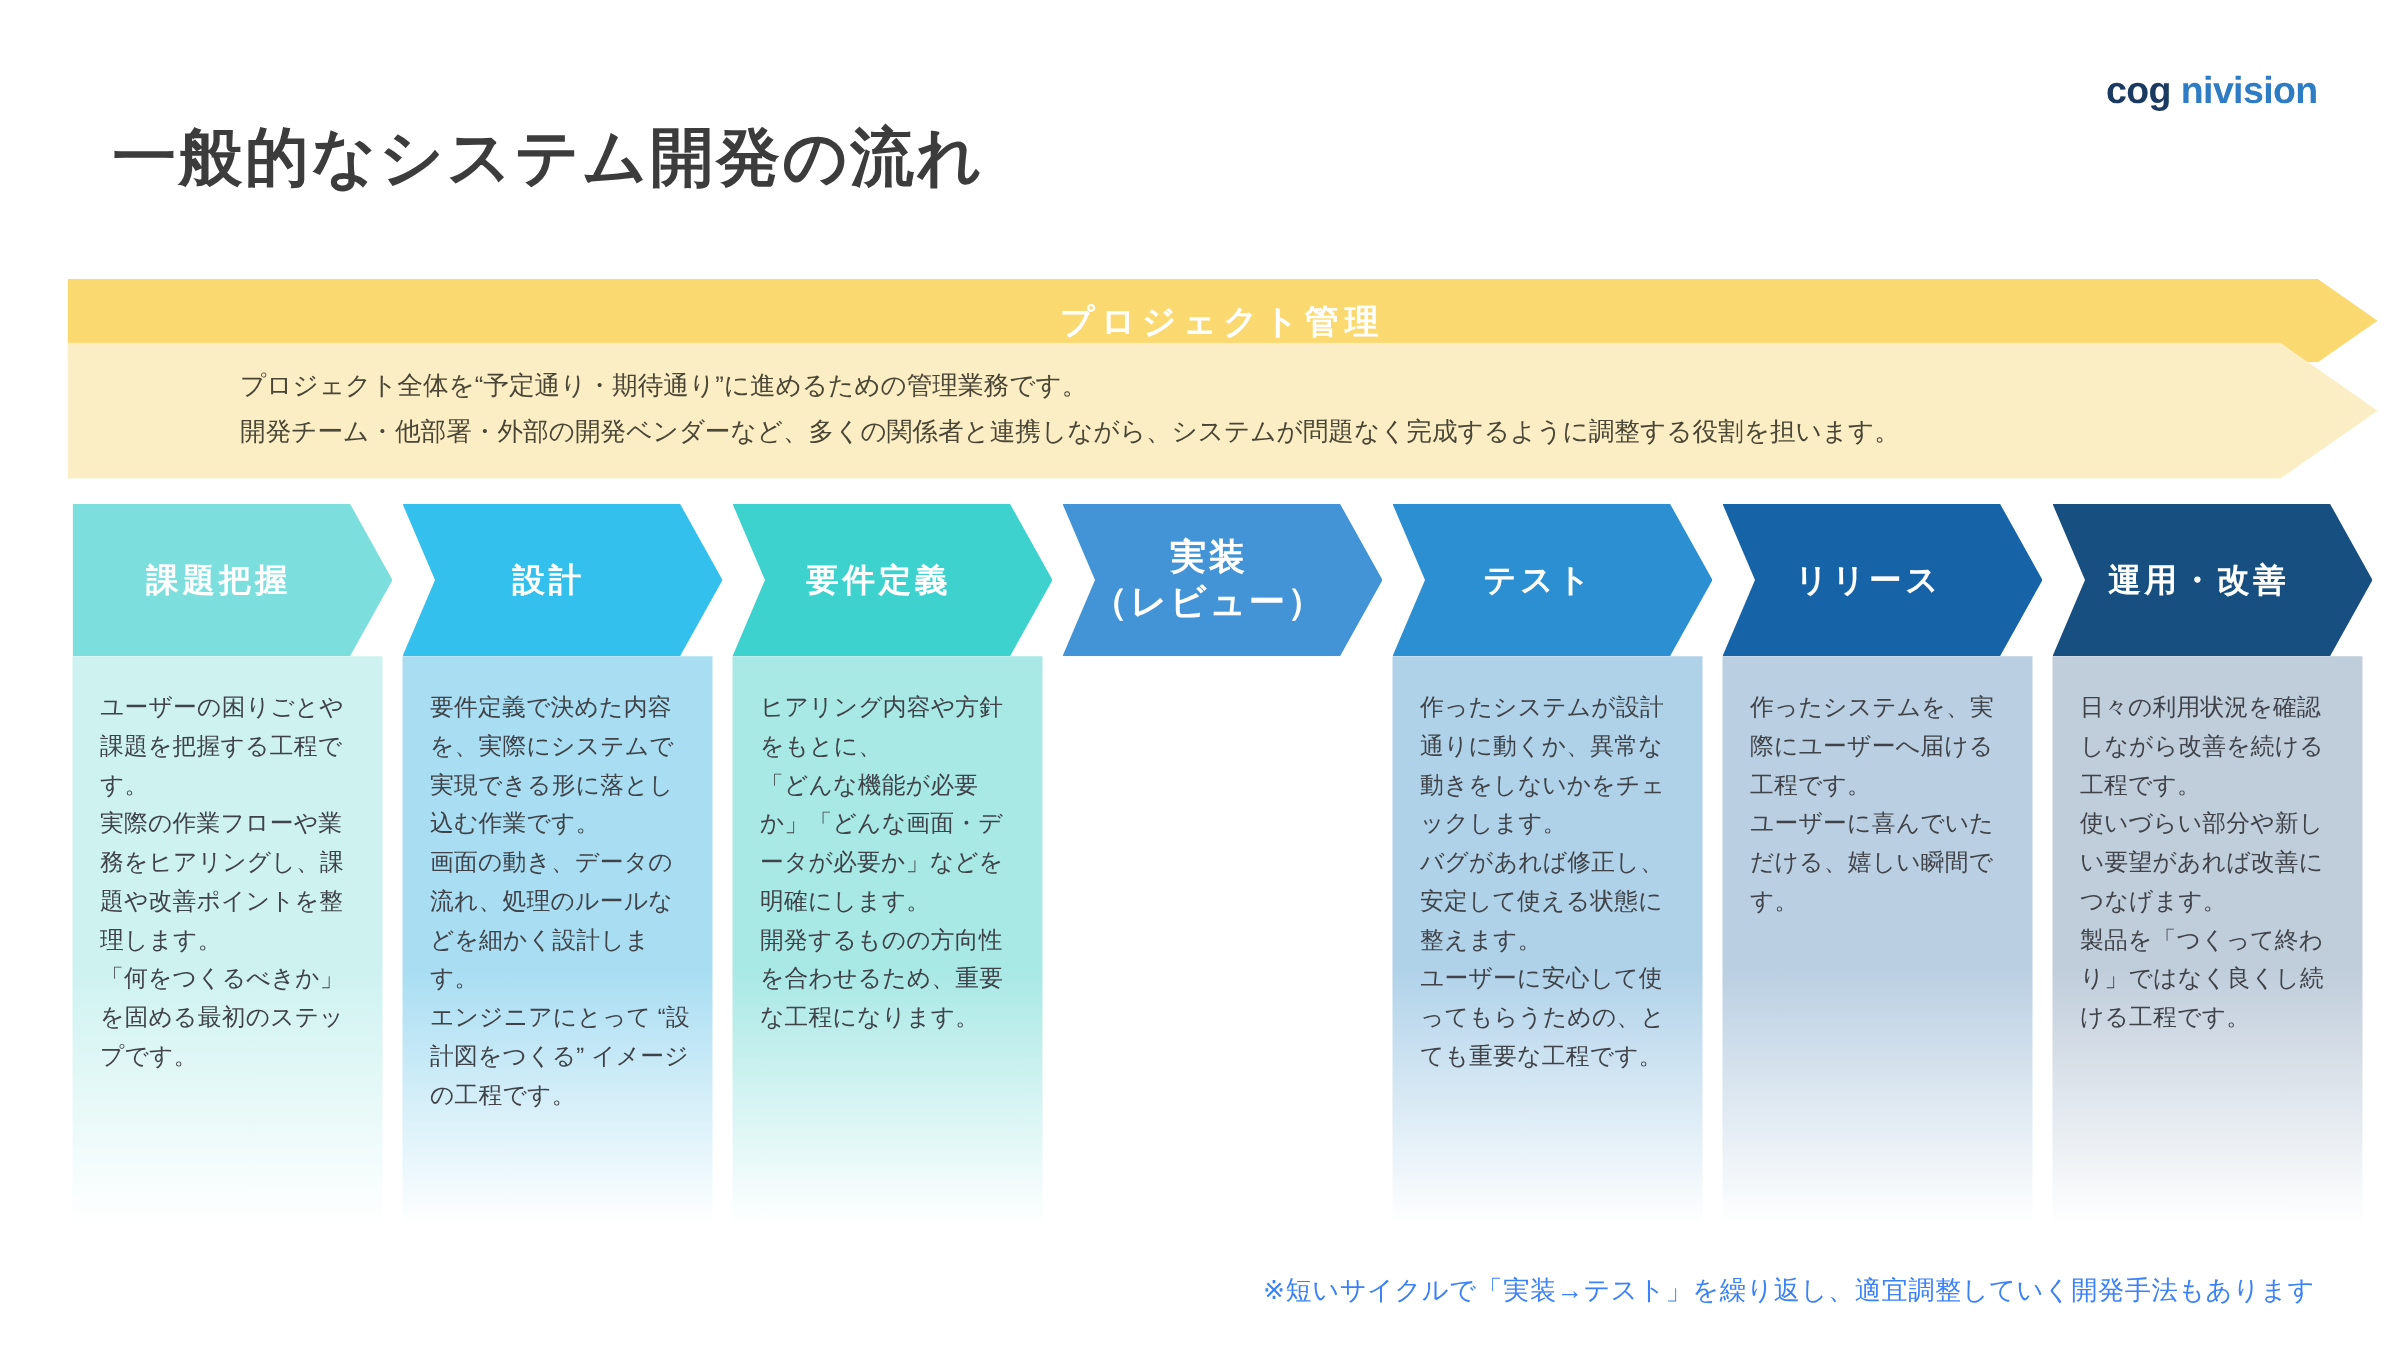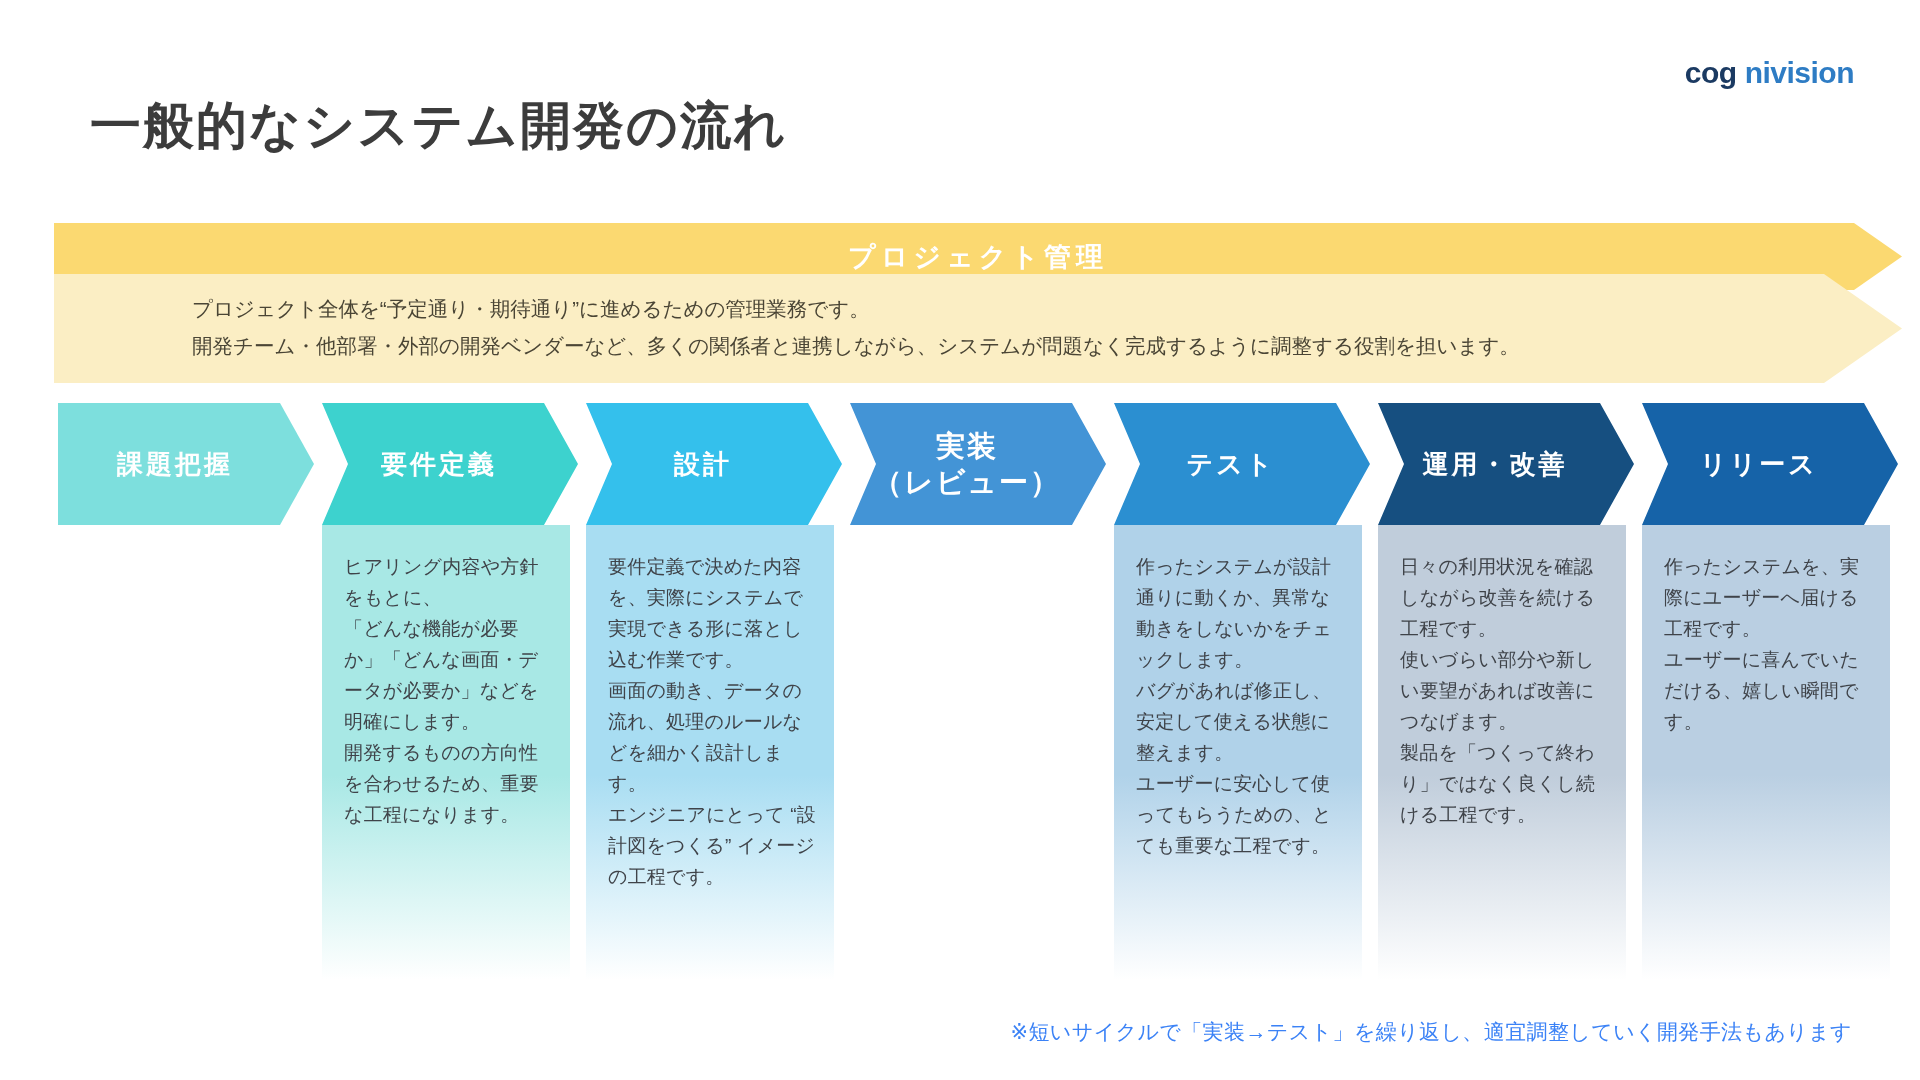--- a/index.html
+++ b/index.html
@@ -108,71 +108,76 @@
     <div class="pm-line">プロジェクト全体を“予定通り・期待通り”に進めるための管理業務です。</div>
     <div class="pm-line">開発チーム・他部署・外部の開発ベンダーなど、多くの関係者と連携しながら、システムが問題なく完成するように調整する役割を担います。</div>
   </div>
 </div>
 
 <div class="flow" id="flow">
     <div class="stage">
       <div class="stage-head first" style="background: rgb(125, 223, 221);">
         <div class="stage-title">課題把握</div>
       </div>
-    </div>
-    <div class="stage">
-      <div class="stage-head notch" style="background: rgb(61, 210, 206);">
-        <div class="stage-title">要件定義</div>
-      </div>
-      <div class="stage-body" style="background: linear-gradient(rgb(168, 232, 229) 0%, rgb(168, 232, 229) 55%, rgb(255, 255, 255) 100%);">
-        <div class="stage-desc">ヒアリング内容や方針をもとに、
-「どんな機能が必要か」「どんな画面・データが必要か」などを明確にします。
-開発するものの方向性を合わせるため、重要な工程になります。</div>
+      <div class="stage-body" style="background: linear-gradient(rgb(205, 242, 240) 0%, rgb(205, 242, 240) 55%, rgb(255, 255, 255) 100%);">
+        <div class="stage-desc">ユーザーの困りごとや課題を把握する工程です。
+実際の作業フローや業務をヒアリングし、課題や改善ポイントを整理します。
+「何をつくるべきか」を固める最初のステップです。</div>
       </div>
     </div>
     <div class="stage">
       <div class="stage-head notch" style="background: rgb(52, 192, 236);">
         <div class="stage-title">設計</div>
       </div>
       <div class="stage-body" style="background: linear-gradient(rgb(168, 221, 242) 0%, rgb(168, 221, 242) 55%, rgb(255, 255, 255) 100%);">
         <div class="stage-desc">要件定義で決めた内容を、実際にシステムで実現できる形に落とし込む作業です。
 画面の動き、データの流れ、処理のルールなどを細かく設計します。
 エンジニアにとって “設計図をつくる” イメージの工程です。</div>
+      </div>
+    </div>
+    <div class="stage">
+      <div class="stage-head notch" style="background: rgb(61, 210, 206);">
+        <div class="stage-title">要件定義</div>
+      </div>
+      <div class="stage-body" style="background: linear-gradient(rgb(168, 232, 229) 0%, rgb(168, 232, 229) 55%, rgb(255, 255, 255) 100%);">
+        <div class="stage-desc">ヒアリング内容や方針をもとに、
+「どんな機能が必要か」「どんな画面・データが必要か」などを明確にします。
+開発するものの方向性を合わせるため、重要な工程になります。</div>
       </div>
     </div>
     <div class="stage">
       <div class="stage-head notch" style="background: rgb(67, 148, 214);">
         <div class="stage-title two-line">実装
 （レビュー）</div>
       </div>
     </div>
     <div class="stage">
       <div class="stage-head notch" style="background: rgb(43, 143, 209);">
         <div class="stage-title">テスト</div>
       </div>
       <div class="stage-body" style="background: linear-gradient(rgb(176, 210, 233) 0%, rgb(176, 210, 233) 55%, rgb(255, 255, 255) 100%);">
         <div class="stage-desc">作ったシステムが設計通りに動くか、異常な動きをしないかをチェックします。
 バグがあれば修正し、安定して使える状態に整えます。
 ユーザーに安心して使ってもらうための、とても重要な工程です。</div>
       </div>
     </div>
     <div class="stage">
+      <div class="stage-head notch" style="background: rgb(22, 99, 168);">
+        <div class="stage-title">リリース</div>
+      </div>
+      <div class="stage-body" style="background: linear-gradient(rgb(186, 207, 226) 0%, rgb(186, 207, 226) 55%, rgb(255, 255, 255) 100%);">
+        <div class="stage-desc">作ったシステムを、実際にユーザーへ届ける工程です。
+ユーザーに喜んでいただける、嬉しい瞬間です。</div>
+      </div>
+    </div>
+    <div class="stage">
       <div class="stage-head notch" style="background: rgb(22, 79, 128);">
         <div class="stage-title">運用・改善</div>
       </div>
       <div class="stage-body" style="background: linear-gradient(rgb(192, 205, 219) 0%, rgb(192, 205, 219) 55%, rgb(255, 255, 255) 100%);">
         <div class="stage-desc">日々の利用状況を確認しながら改善を続ける工程です。
 使いづらい部分や新しい要望があれば改善につなげます。
 製品を「つくって終わり」ではなく良くし続ける工程です。</div>
       </div>
     </div>
-    <div class="stage">
-      <div class="stage-head notch" style="background: rgb(22, 99, 168);">
-        <div class="stage-title">リリース</div>
-      </div>
-      <div class="stage-body" style="background: linear-gradient(rgb(186, 207, 226) 0%, rgb(186, 207, 226) 55%, rgb(255, 255, 255) 100%);">
-        <div class="stage-desc">作ったシステムを、実際にユーザーへ届ける工程です。
-ユーザーに喜んでいただける、嬉しい瞬間です。</div>
-      </div>
-    </div>
   </div>
 
 <div class="footnote">※短いサイクルで「実装→テスト」を繰り返し、適宜調整していく開発手法もあります</div>
 
 </body></html>

